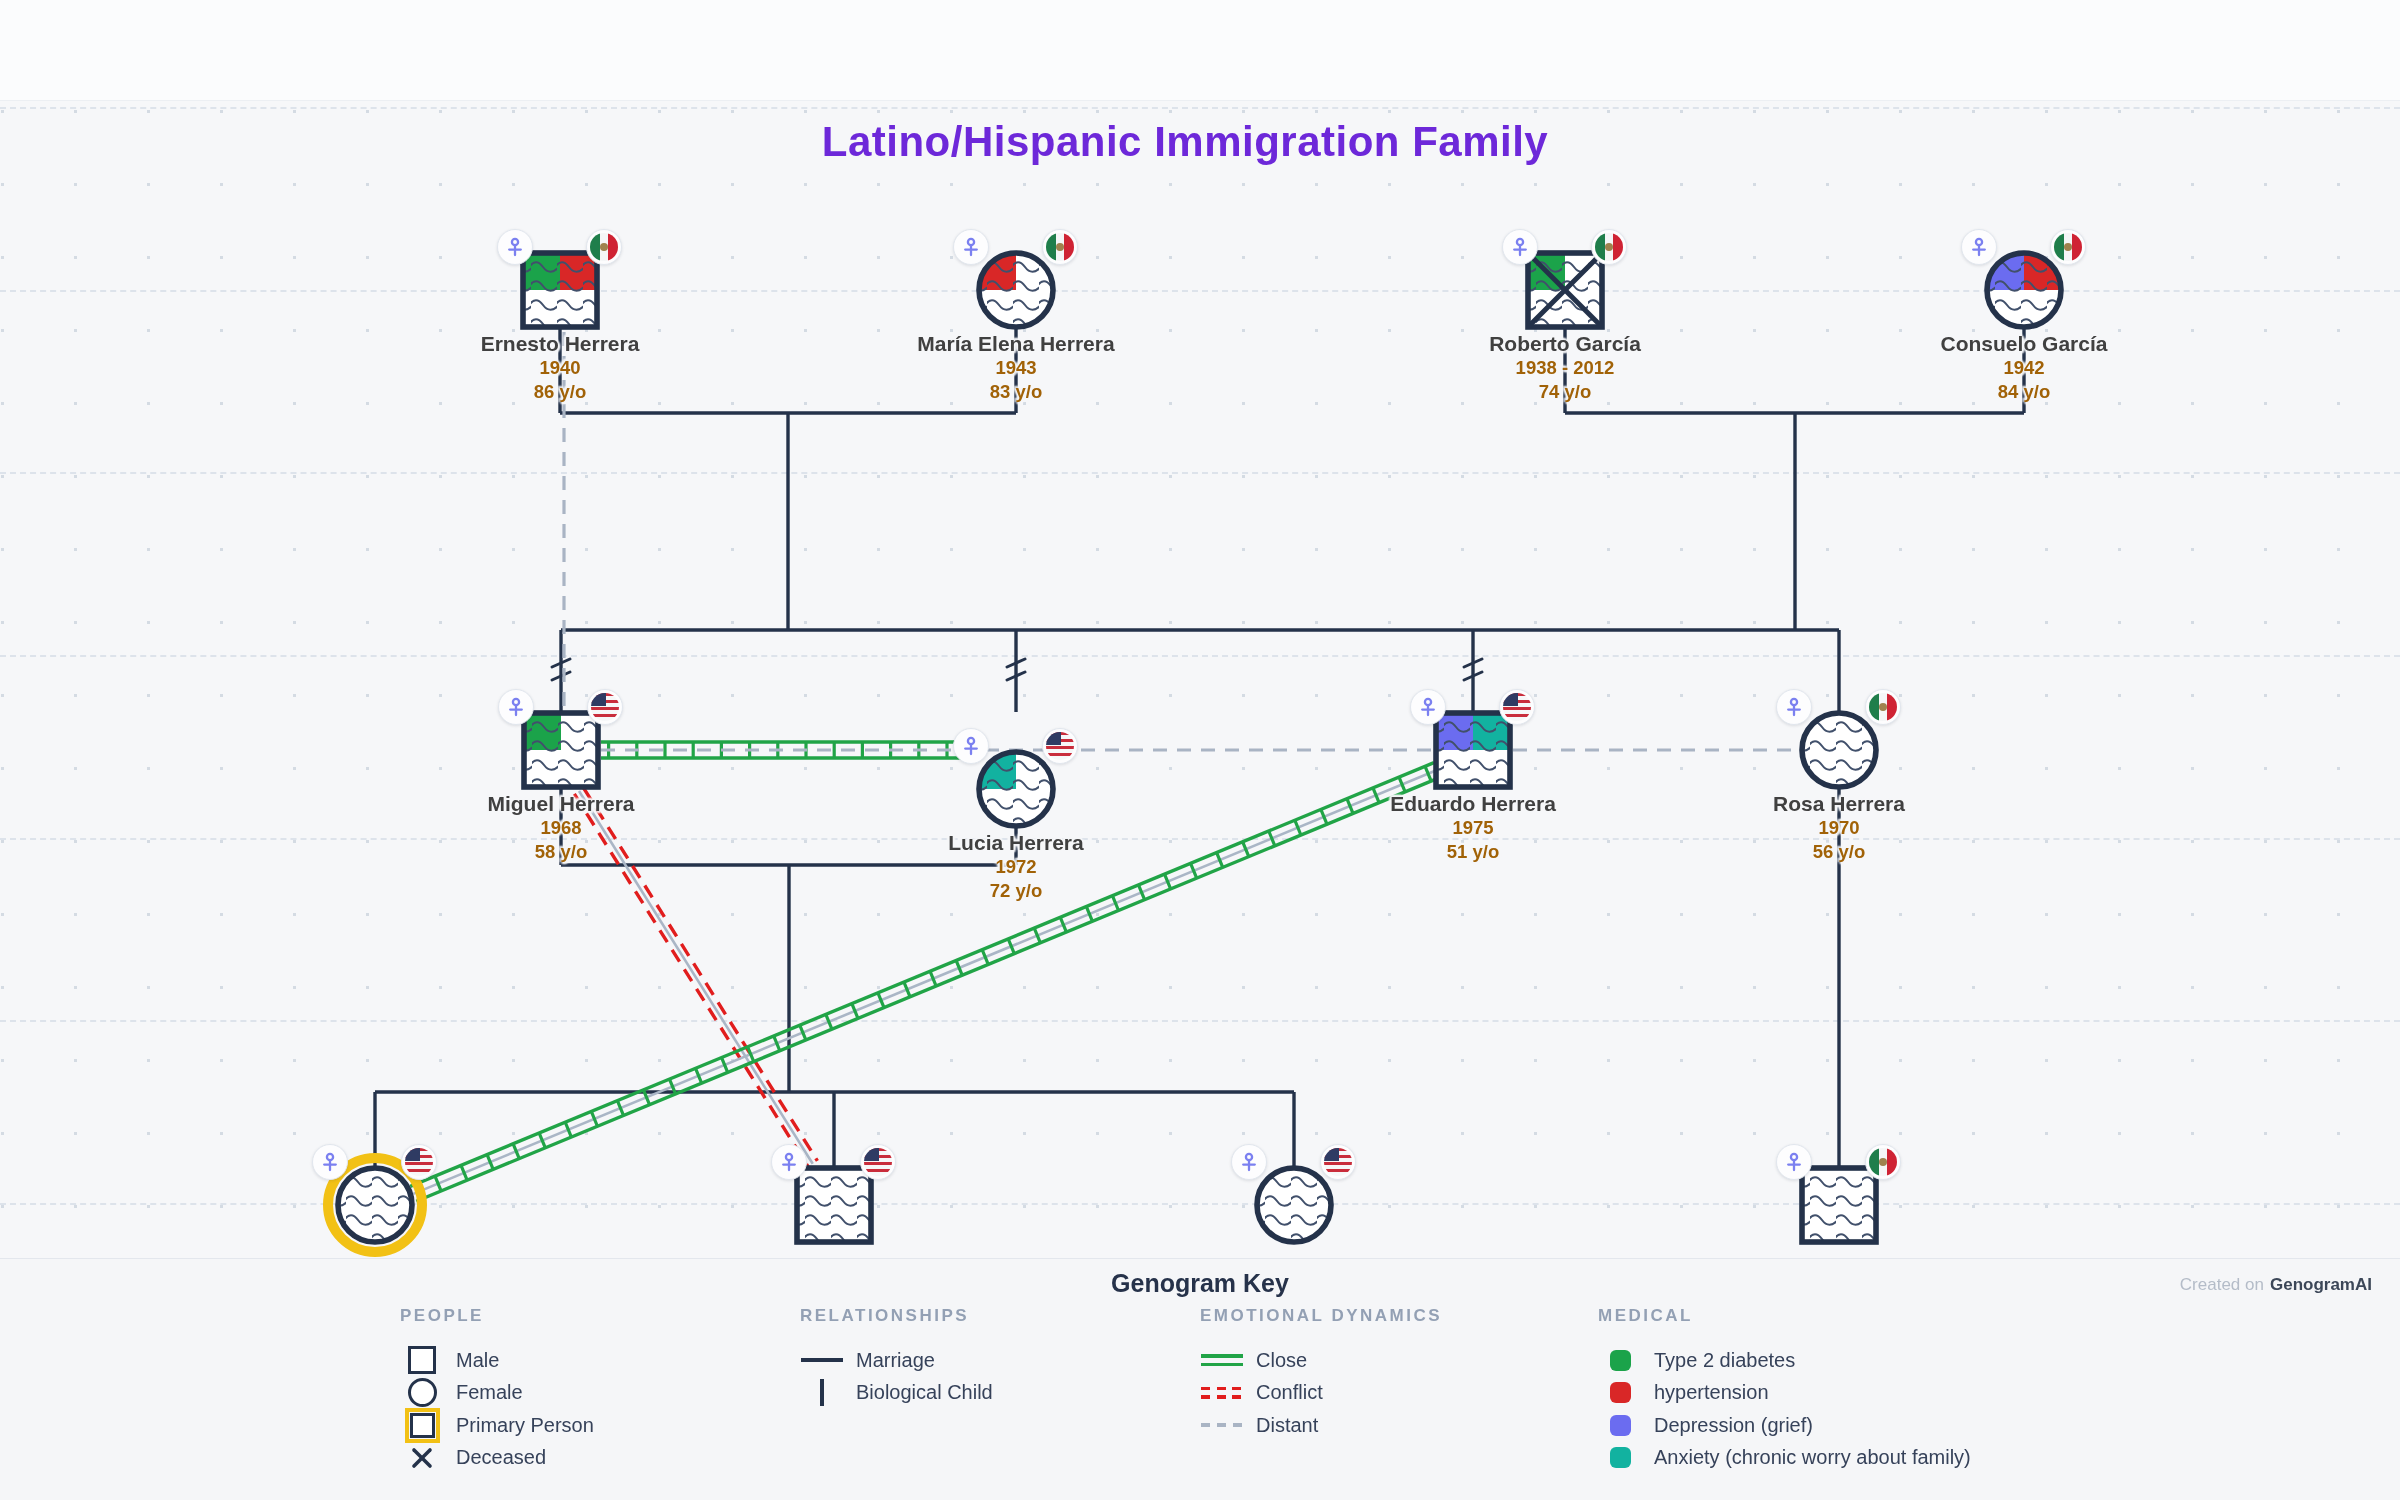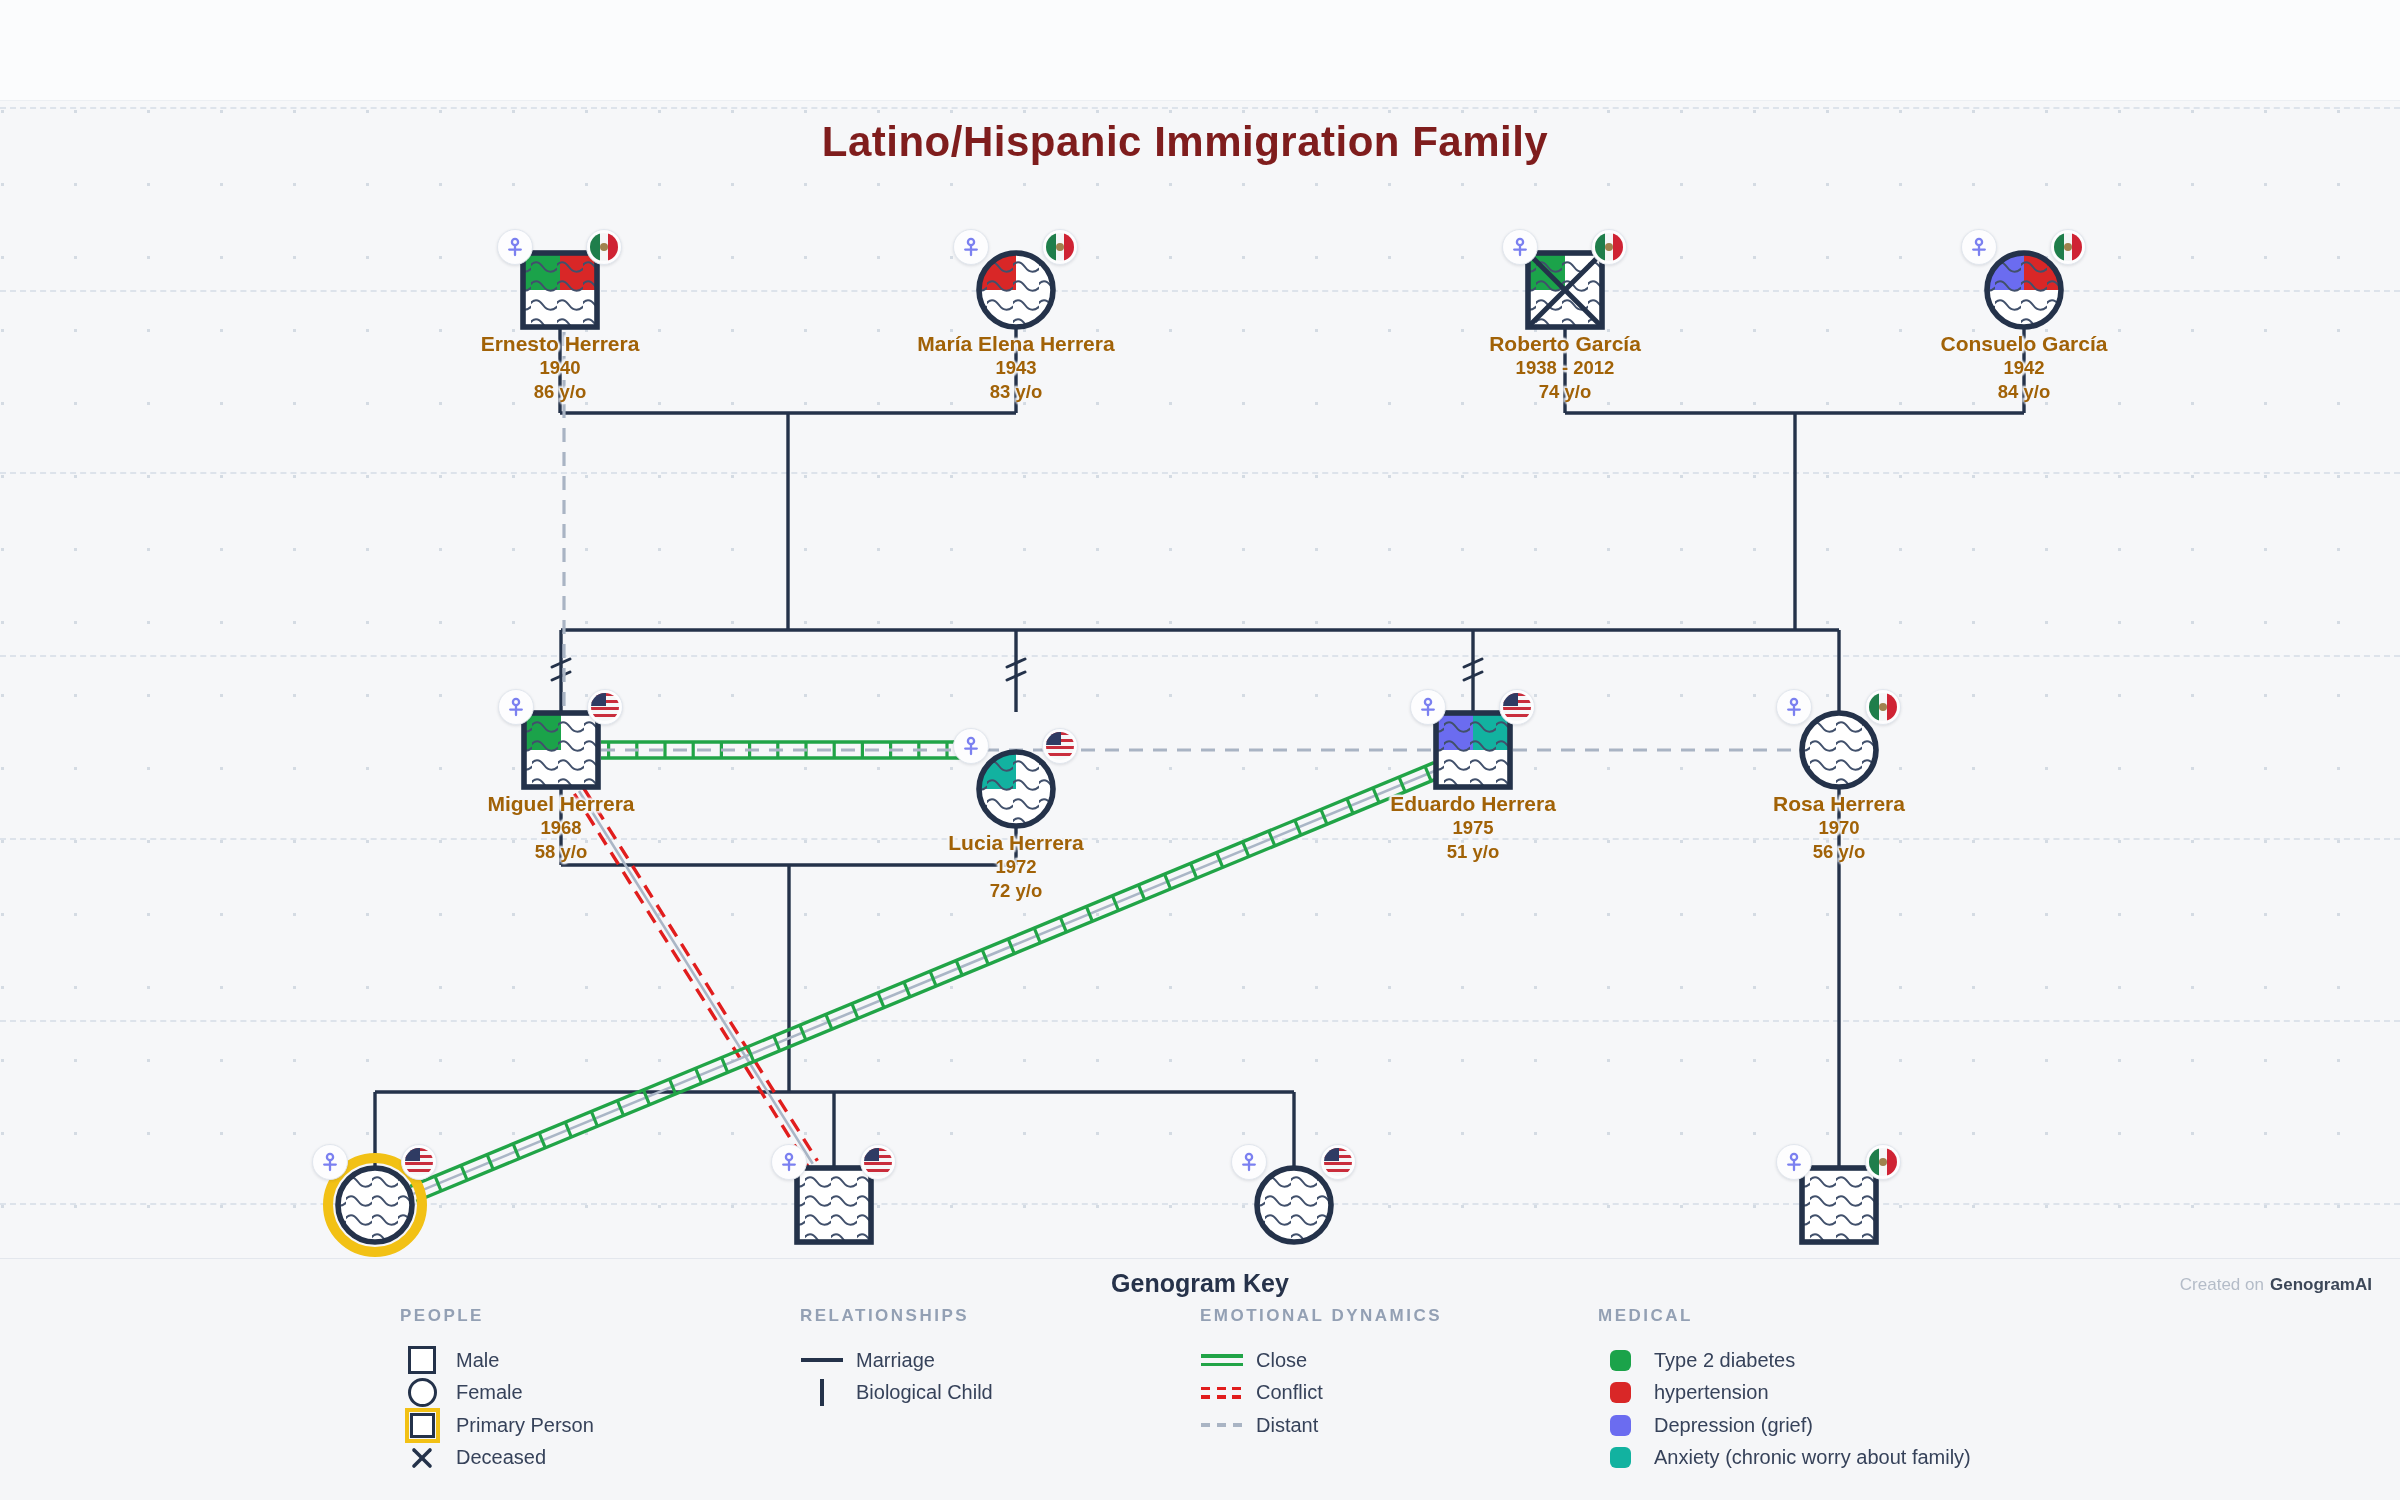--- a/index.html
+++ b/index.html
@@ -12,21 +12,21 @@
   .topband{position:absolute;left:0;top:0;width:2400px;height:100px;background:#fbfcfd;border-bottom:1px solid #eceff3;z-index:0;}
   .grid{
     position:absolute;left:0;top:100px;width:2400px;height:1158px;z-index:0;
     background-image:radial-gradient(circle,#c9d1db 1.7px,transparent 1.9px);
     background-size:73px 73px;background-position:39px 48px;opacity:.75;
   }
   .dashrow{position:absolute;left:0;width:2400px;height:0;border-top:2.5px dashed #dde3eb;z-index:0;}
 
   .page-title{
     position:absolute;left:0;top:118px;width:2370px;text-align:center;
-    font-size:42px;font-weight:bold;letter-spacing:.5px;color:#7f1d1d;z-index:3;
+    font-size:42px;font-weight:bold;letter-spacing:.5px;color:#6d28d9;z-index:3;
   }
 
   #lines{position:absolute;left:0;top:0;z-index:1;}
   .ln-family{stroke:var(--c-outline);stroke-width:3.4;fill:none;}
   .ln-hash{stroke:var(--c-outline);stroke-width:3;fill:none;stroke-linecap:round;}
   .ln-distant{stroke:var(--c-distant);stroke-width:3.2;fill:none;stroke-dasharray:14 10;}
   .ln-rail{stroke:var(--c-close);stroke-width:3.4;fill:none;}
   .ln-rungs{stroke:var(--c-close);stroke-width:16;fill:none;stroke-dasharray:3.2 25;}
   .ln-center{stroke:#aab6c6;stroke-width:2.6;fill:none;}
   .ln-conflict{stroke:var(--c-conflict);stroke-width:3.4;fill:none;stroke-dasharray:14 9;}
@@ -52,21 +52,21 @@
   .badge-person{left:-8px;top:-6px;}
   .badge-flag{left:81px;top:-6px;}
   .flag{width:28px;height:28px;border-radius:50%;position:relative;overflow:hidden;}
   .flag-mx{background:linear-gradient(90deg,#1f7e4b 0 34%,#f5f6f7 34% 66%,#cf2334 66%);}
   .flag-mx::after{content:"";position:absolute;left:50%;top:50%;width:8px;height:8px;margin:-4px 0 0 -4px;border-radius:50%;background:#9a7b45;opacity:.95;}
   .flag-us{background:repeating-linear-gradient(180deg,#c92d3c 0 3.5px,#f6f7f8 3.5px 7px);}
   .flag-us::after{content:"";position:absolute;left:0;top:0;width:15px;height:13px;background:#2f3b63;}
 
   .plabel{position:absolute;top:97px;left:-95px;width:300px;text-align:center;line-height:24px;
     text-shadow:-2px 0 2px #f6f7f9,2px 0 2px #f6f7f9,0 -2px 2px #f6f7f9,0 2px 2px #f6f7f9,2px 2px 2px #f6f7f9,-2px -2px 2px #f6f7f9;}
-  .pname{font-size:21px;font-weight:bold;color:#a16207;}
+  .pname{font-size:21px;font-weight:bold;color:#404040;}
   .pyears,.page-age{font-size:18.5px;font-weight:600;color:#a16207;}
 
   .keyband{position:absolute;left:0;top:1258px;width:2400px;height:242px;background:#f5f6f8;border-top:1px solid #e3e7ed;z-index:4;}
   .key-title{position:absolute;left:0;top:10px;width:2400px;text-align:center;font-size:25px;font-weight:bold;color:#26324a;}
   .credit{position:absolute;right:28px;top:16px;font-size:17px;color:#b4bcc8;}
   .credit b{color:#3c4758;margin-left:6px;}
   .keycol{position:absolute;top:47px;}
   .keycol-people{left:400px;}
   .keycol-rel{left:800px;}
   .keycol-emo{left:1200px;}

